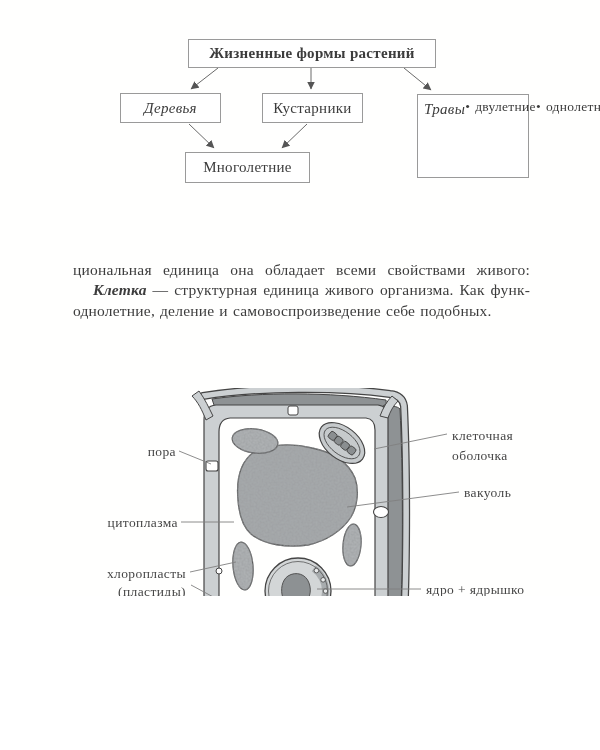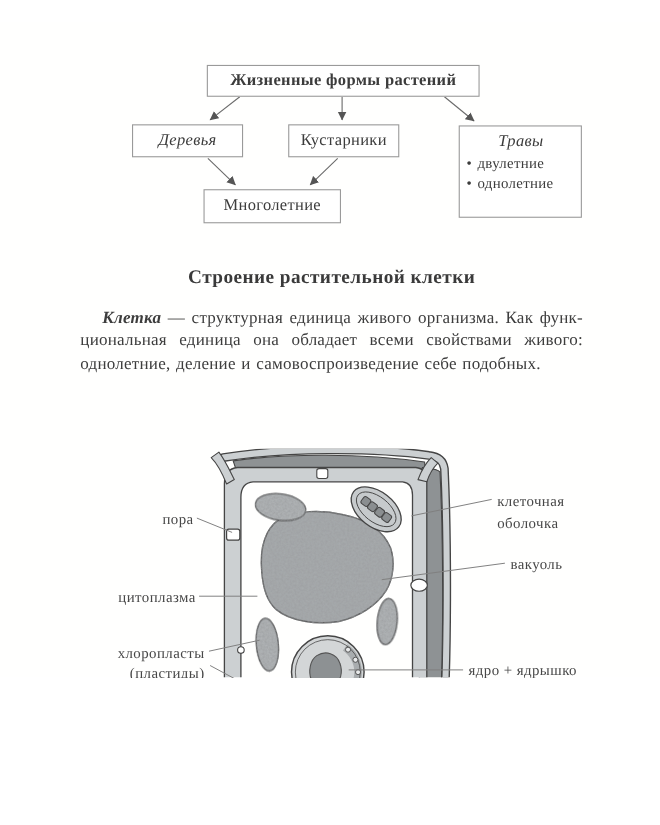--- a/index.html
+++ b/index.html
@@ -1,33 +1,33 @@
 <!DOCTYPE html>
 <html><head>
 <meta charset="utf-8">
 <style>
   html,body{margin:0;padding:0;background:#fff;}
   .page{
     position:relative;width:600px;height:596px;background:#fffffe;
-    font-family:"Liberation Serif","DejaVu Serif",serif;color:#3a3a3a;overflow:hidden;margin-top:20px;
+    font-family:"Liberation Serif","DejaVu Serif",serif;color:#3a3a3a;overflow:hidden;
   }
   
   .fc-arrows{position:absolute;left:100px;top:30px;width:440px;height:170px;}
   .fc-box{
     position:absolute;border:1px solid #9a9a9a;background:#fff;
     display:flex;align-items:center;justify-content:center;
     font-size:15px;letter-spacing:.3px;color:#3c3c3c;box-sizing:border-box;
   }
   .fc-title{left:188px;top:39px;width:248px;height:29px;font-weight:bold;}
   .fc-trees{left:120px;top:93px;width:101px;height:30px;font-style:italic;text-align:center;}
   .fc-shrubs{left:262px;top:93px;width:101px;height:30px;}
   .fc-perennial{left:185px;top:152px;width:125px;height:31px;}
   .fc-grasses{
     left:417px;top:94px;width:112px;height:84px;
-    flex-direction:column;align-items:stretch;justify-content:flex-start;
+    flex-direction:row;align-items:stretch;justify-content:flex-start;
     padding:3px 5px 0 6px;
   }
   .g-title{text-align:center;font-style:italic;font-size:15px;line-height:22px;}
   .g-item{font-size:13.5px;line-height:18px;white-space:nowrap;}
   .g-dot{margin-right:5px;}
   
   .sec-heading{
     position:absolute;left:73px;top:221px;width:457px;margin:0;text-align:center;
     font-size:17.5px;font-weight:bold;letter-spacing:.4px;color:#3a3a3a;
   }
@@ -74,25 +74,24 @@
     <div class="fc-box fc-grasses">
       <div class="g-title">Травы</div>
       <div class="g-item"><span class="g-dot">•</span><span>двулетние</span></div>
       <div class="g-item"><span class="g-dot">•</span><span>однолетние</span></div>
     </div>
     <div class="fc-box fc-perennial">
       <span>Многолетние</span>
     </div>
   </section>
 
-  <h2 class="sec-heading">Строение растительной клетки</h2>
 
   <div class="intro">
+    <div class="pline">циональная единица она обладает всеми свойствами живого:</div>
     <div class="pline first"><span class="term">Клетка</span><span> — структурная единица живого организма. Как функ-</span></div>
-    <div class="pline">циональная единица она обладает всеми свойствами живого:</div>
     <div class="pline last">однолетние, деление и самовоспроизведение себе подобных.</div>
   </div>
 
   <svg class="cell-figure" viewBox="85 388 460 310">
     <defs>
       <filter id="speckle" x="-5%" y="-5%" width="110%" height="110%">
         <feTurbulence type="fractalNoise" baseFrequency="0.5" numOctaves="2" seed="7" result="noise"></feTurbulence>
         <feColorMatrix in="noise" type="matrix" values="0 0 0 0 0.33  0 0 0 0 0.34  0 0 0 0 0.35  0 0 0 0.85 0" result="gray"></feColorMatrix>
         <feComposite in="gray" in2="SourceGraphic" operator="in" result="tex"></feComposite>
         <feMerge>

